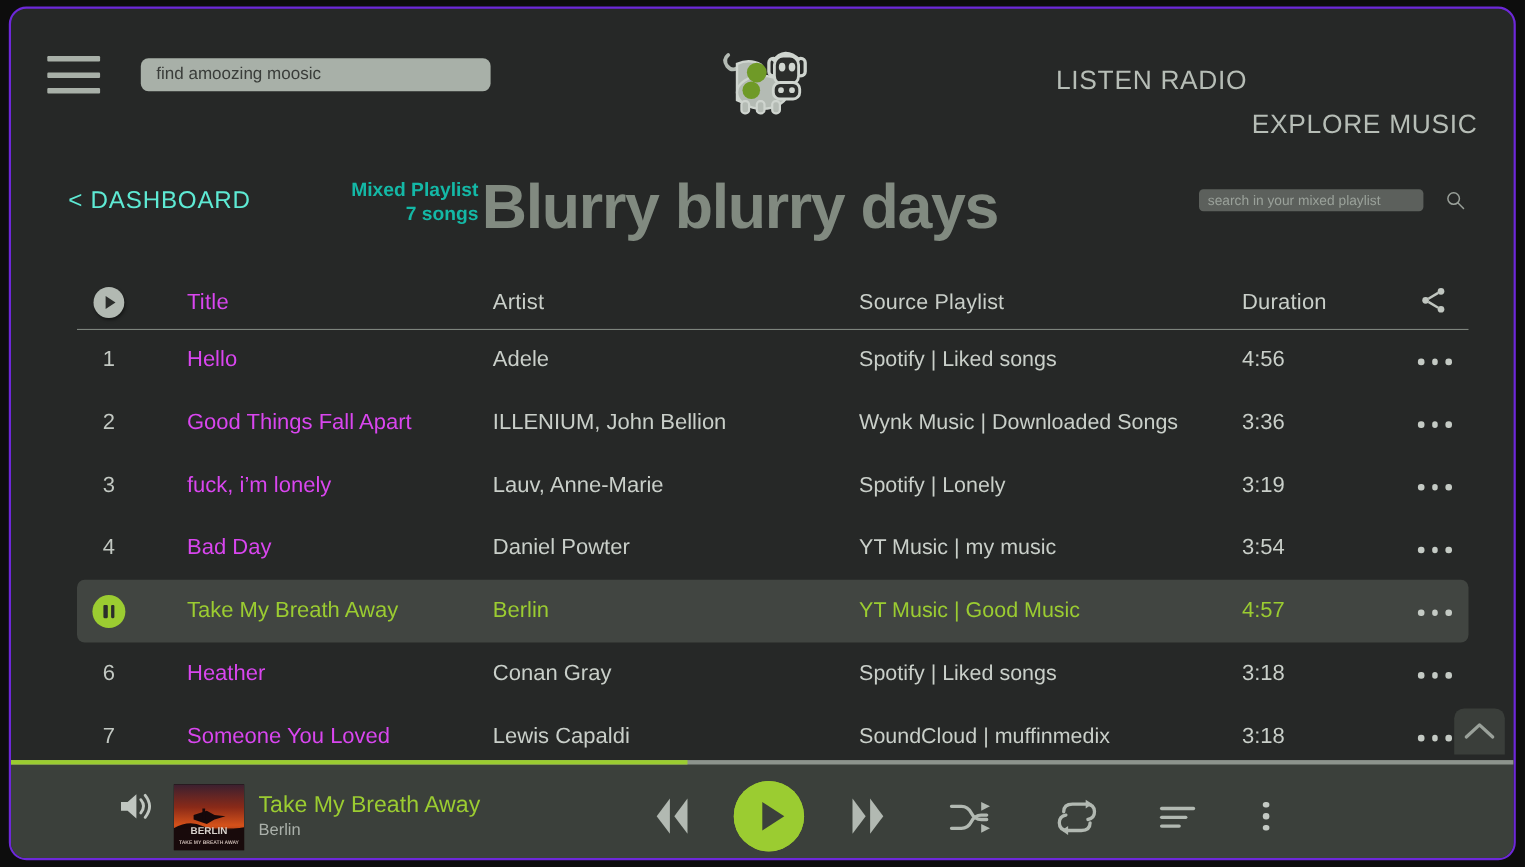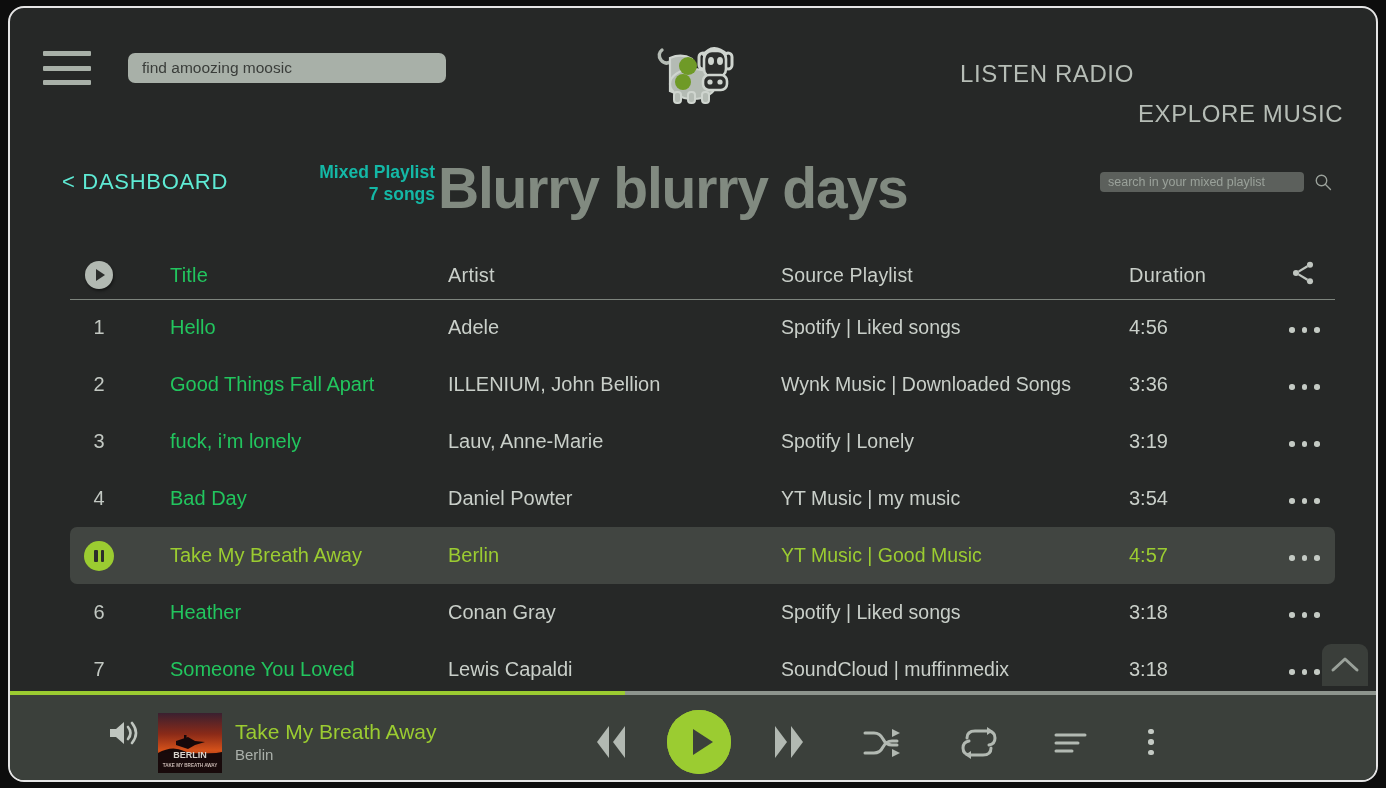--- a/index.html
+++ b/index.html
@@ -11,21 +11,21 @@
     background: #0d0d0d;
     font-family: "Liberation Sans", sans-serif;
   }
 
   
   #app-window {
     position: absolute;
     left: 8px; top: 6px;
     width: 1370px; height: 776px;
     background: #262827;
-    border: 2px solid #e5e5e5;
+    border: 2px solid #6d28d9;
     border-radius: 16px;
     overflow: hidden;
   }
 
   
   #top-header {
     position: absolute;
     left: 0; top: 0;
     width: 100%; height: 115px;
   }
@@ -108,21 +108,21 @@
     font-size: 57px;
     font-weight: bold;
     letter-spacing: -1.2px;
     color: #818a80;
     white-space: nowrap;
   }
 
   #playlist-search-wrap {
     position: absolute;
     right: 44px; top: 164px;
-    display: flex; align-items: center; gap: 10px;
+    display: flex; align-items: center; gap: 20px;
   }
   #playlist-search {
     width: 204px; height: 20px;
     background: #5c605c;
     border: none; border-radius: 4px;
     padding: 0 8px;
     font-family: "Liberation Sans", sans-serif;
     font-size: 12.5px;
     color: #9aa19a;
     outline: none;
@@ -185,21 +185,21 @@
   #share-icon { width: 28px; height: 28px; cursor: pointer; }
 
   #table-divider {
     position: absolute;
     left: 60px; top: 291px;
     width: 1265px; height: 1px;
     background: #7d847d;
   }
 
   .trow .c-index  { font-size: 20px; color: #c2c8c2; }
-  .trow .c-title  { font-size: 20px; color: #22c55e; }
+  .trow .c-title  { font-size: 20px; color: #d946ef; }
   .trow .c-artist { font-size: 20px; color: #c9cfc9; }
   .trow .c-source { font-size: 19.5px; color: #c9cfc9; margin-left: 48px; }
   .trow .c-dur    { font-size: 20px; color: #c9cfc9; }
 
   .trow.active .c-title,
   .trow.active .c-artist,
   .trow.active .c-source,
   .trow.active .c-dur { color: #9bcc31; }
 
   .more-dots { display: inline-block; cursor: pointer; }

